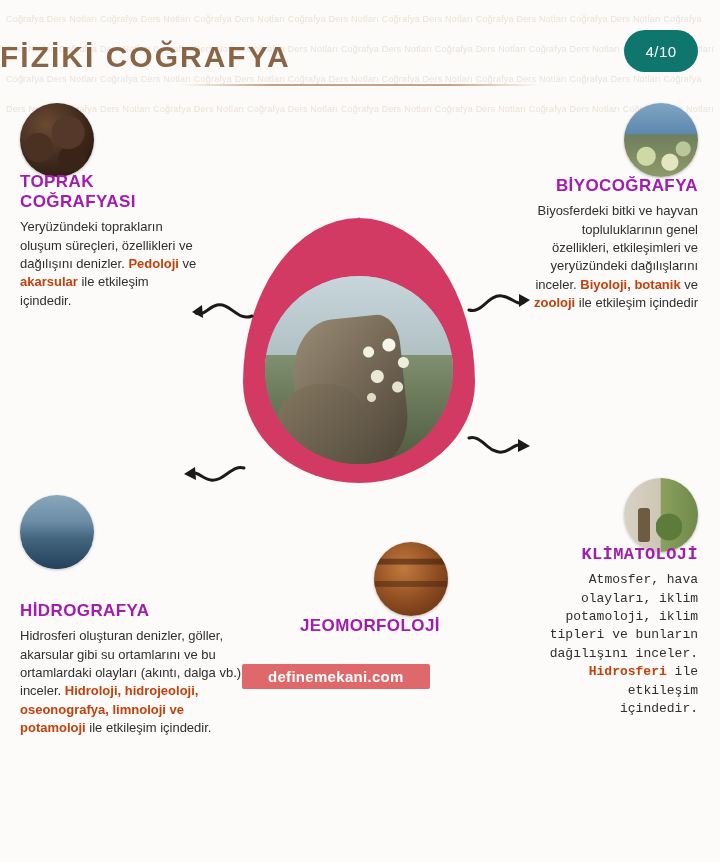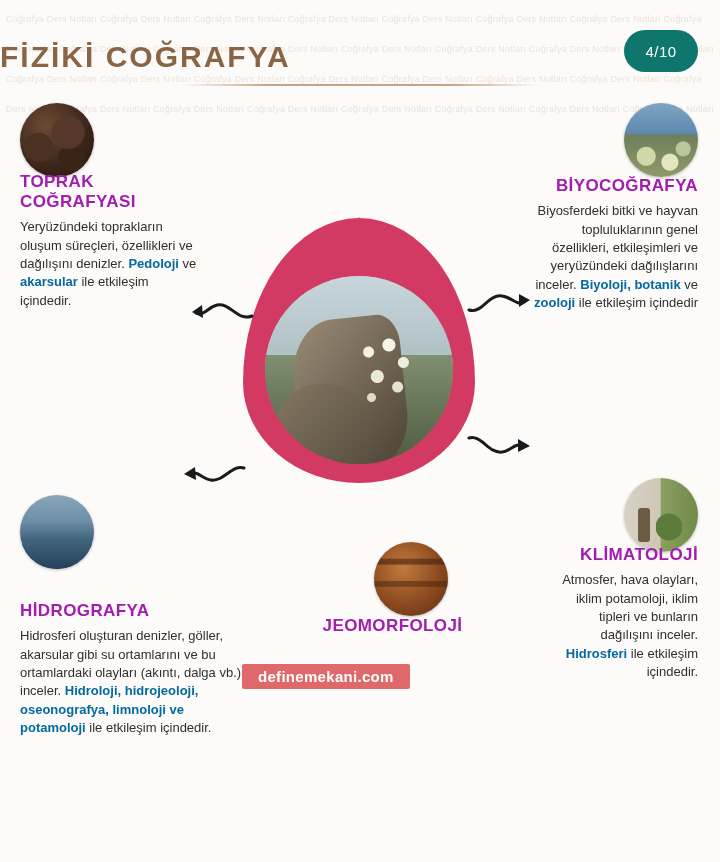--- a/index.html
+++ b/index.html
@@ -231,44 +231,44 @@
     letter-spacing: 0.4px;
     color: #a21caf;
     margin-bottom: 6px;
     line-height: 1.18;
   }
   .body {
     font-size: 13px;
     line-height: 1.42;
     color: #2f2f2f;
   }
-  .hl { color: #0369a1; font-weight: bold; }
+  .hl { color: #c2410c; font-weight: bold; }
   .align-left { text-align: left; }
   .align-right { text-align: right; }
-  .align-center { text-align: center; }
+  .align-center { }
 
   #block-toprak { left: 20px; top: 172px; width: 182px; }
   #block-biyo   { right: 22px; top: 176px; width: 176px; }
   #block-hidro  { left: 20px; top: 565px; width: 226px; margin-top: 36px; }
-  #block-klima  { right: 22px; top: 545px; width: 150px; }
+  #block-klima  { right: 22px; top: 545px; width: 150px; font-family: Liberation Mono, monospace; }
   #block-jeo    { left: 300px; top: 616px; width: 185px; }
 
   
   .arrow { position: absolute; pointer-events: none; }
   #arrow-tl { left: 186px; top: 276px; }
   #arrow-tr { left: 464px; top: 266px; }
   #arrow-bl { left: 178px; top: 462px; }
   #arrow-br { left: 464px; top: 432px; }
 
   
   #watermark-logo {
     position: absolute;
     left: 242px;
     top: 664px;
-    padding: 4px 16px;
+    padding: 4px 26px;
     background: rgba(214, 56, 60, 0.82);
     color: #ffffff;
     font-size: 15px;
     font-weight: bold;
     letter-spacing: 0.3px;
     border-radius: 2px;
     opacity: 0.92;
   }
 </style>
 </head>

